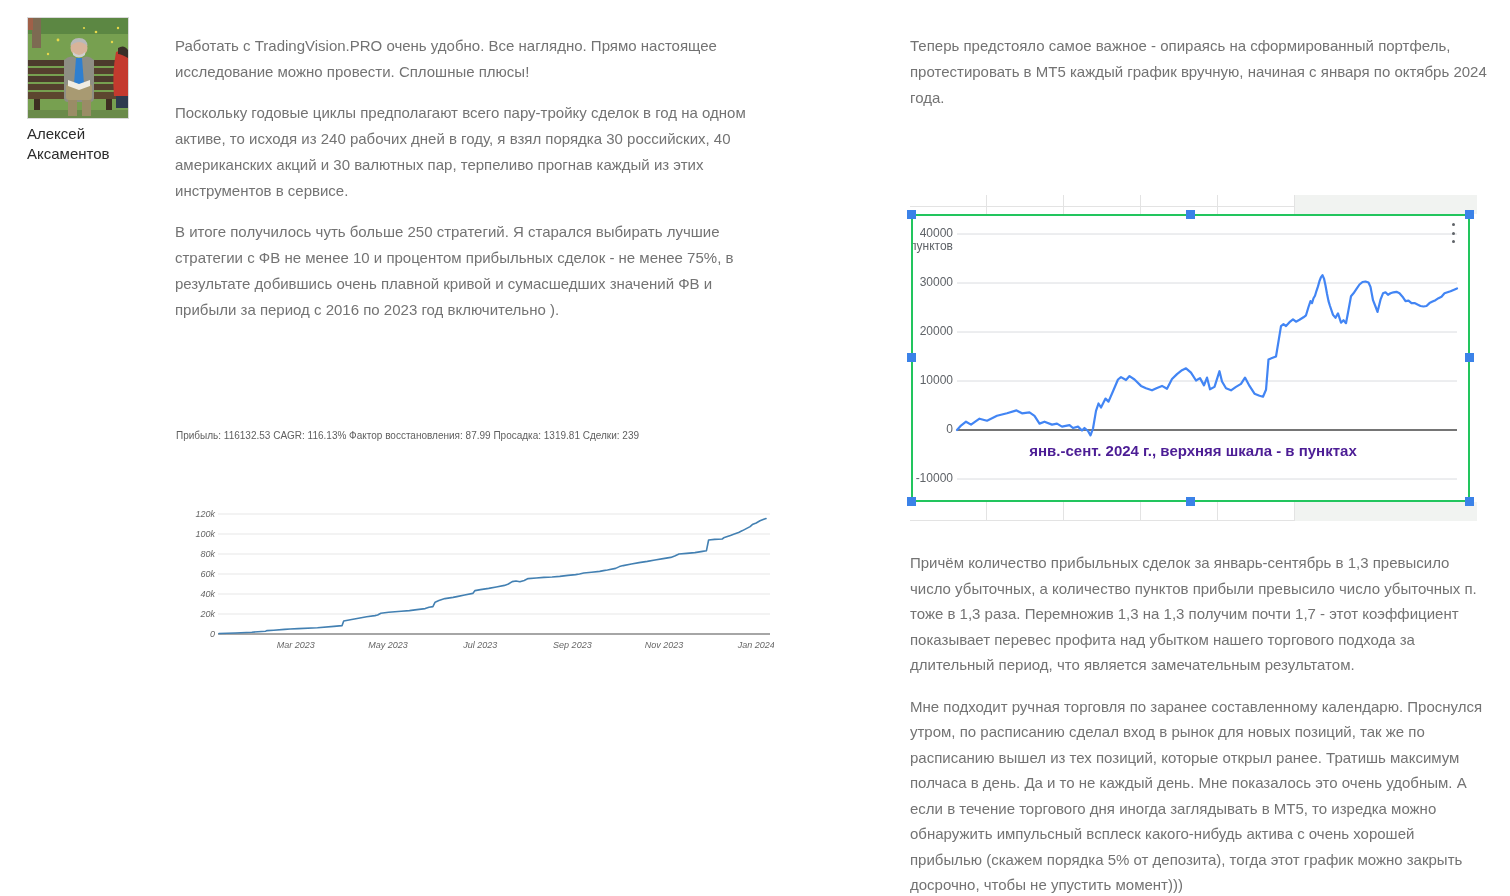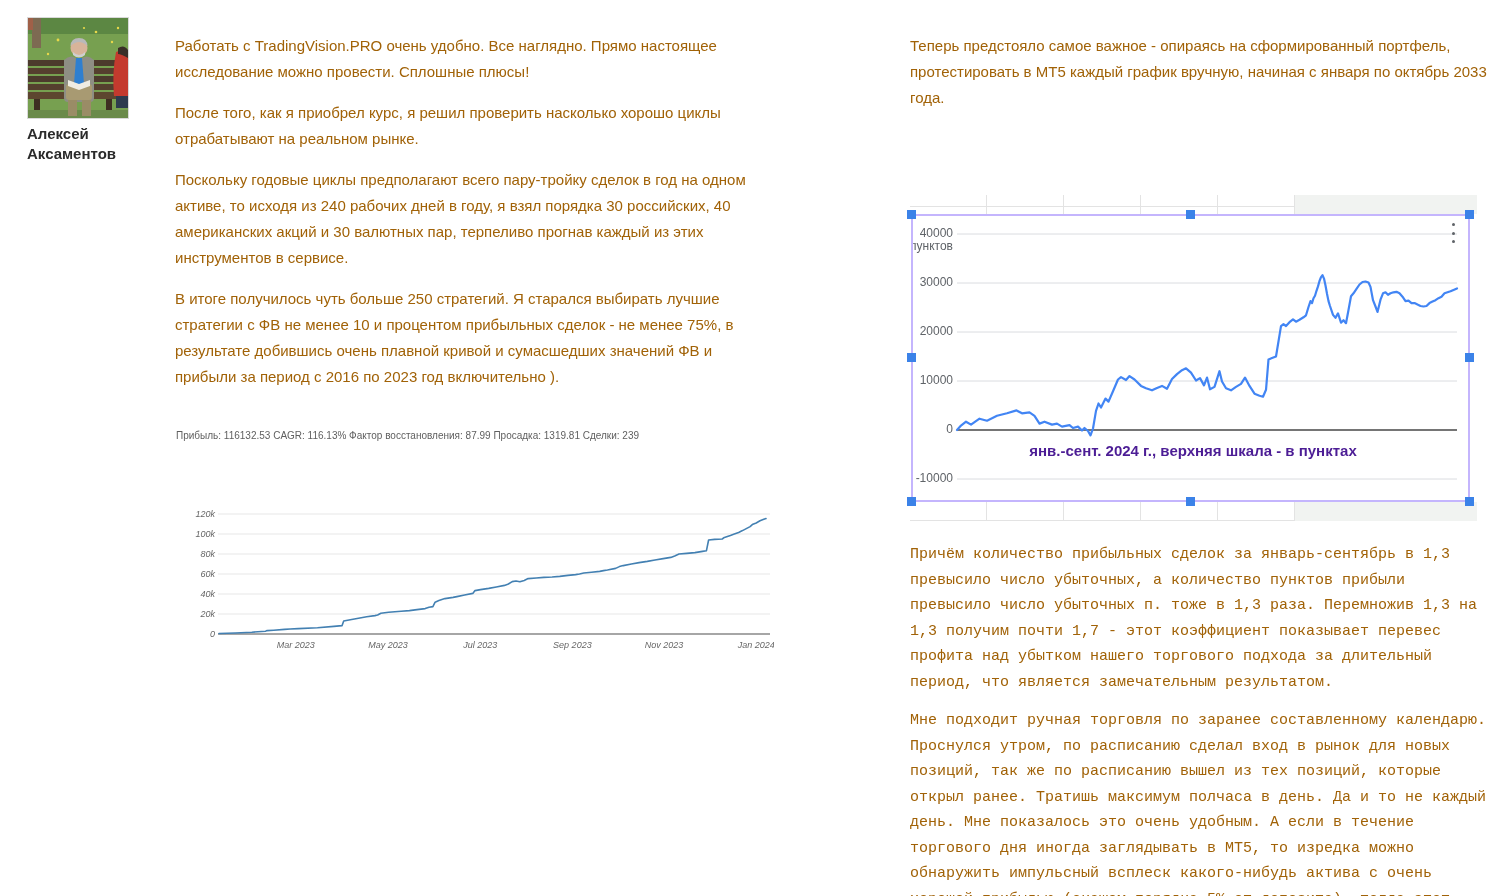--- a/index.html
+++ b/index.html
@@ -1,43 +1,43 @@
 <!DOCTYPE html>
 <html><head>
 <meta charset="utf-8">
 <style>
   html,body{margin:0;padding:0;background:#fff;}
   body{font-family:"Liberation Sans",sans-serif;color:#414141;}
   #page{position:relative;width:1510px;height:896px;background:#fff;overflow:hidden;}
 
   
   .avatar{position:absolute;left:27px;top:17px;width:100px;height:100px;border:1px solid #d9d9d9;background:#7ba05a;overflow:hidden;}
-  .author-name{position:absolute;left:27px;top:124px;width:130px;font-size:15px;font-weight:bold;color:#2b2b2b;line-height:1.35;}
+  .author-name{position:absolute;left:27px;top:124px;width:130px;font-size:15px;font-weight:normal;color:#2b2b2b;line-height:1.35;}
 
   
-  .textcol{position:absolute;font-size:15px;line-height:26px;color:#a16207;}
+  .textcol{position:absolute;font-size:15px;line-height:26px;color:#737373;}
   .textcol p{margin:0 0 15px 0;}
   #left-text{left:175px;top:33px;width:572px;}
   #right-text-top{left:910px;top:33px;width:578px;}
   #right-text-bottom{left:910px;top:534px;width:578px;line-height:25.5px;}
-  #right-text-bottom p{margin:8px 0 13px 0;font-family:Liberation Mono, monospace;}
+  #right-text-bottom p{margin:16px 0 13px 0;}
   .stats-line{position:absolute;left:176px;top:430px;width:580px;font-size:10px;color:#5f5f5f;}
 
   
   #left-chart{position:absolute;left:182px;top:497px;width:592px;height:160px;font-style:italic;}
 
   
   #sheet{position:absolute;left:910px;top:195px;width:567px;height:326px;background:#fff;
          background-image:repeating-linear-gradient(to right,transparent 0,transparent 76px,#e3e3e3 76px,#e3e3e3 77px);}
   .sheet-hline{position:absolute;height:1px;background:#e3e3e3;}
   .sheet-shade{position:absolute;left:385px;width:182px;background:#f1f3f1;}
 
   
   #chart-frame{position:absolute;left:911px;top:214px;width:559px;height:288px;background:#fff;
-               border:2px solid #c4b5fd;box-sizing:border-box;}
+               border:2px solid #22c55e;box-sizing:border-box;}
   .hd{position:absolute;width:9px;height:9px;background:#3b82e8;}
   .hd.nw{left:-6px;top:-6px;}  .hd.n{left:calc(50% - 5px);top:-6px;}  .hd.ne{right:-6px;top:-6px;}
   .hd.w{left:-6px;top:calc(50% - 5px);}  .hd.e{right:-6px;top:calc(50% - 5px);}
   .hd.sw{left:-6px;bottom:-6px;}  .hd.s{left:calc(50% - 5px);bottom:-6px;}  .hd.se{right:-6px;bottom:-6px;}
   .kebab{position:absolute;right:9px;top:7px;width:12px;height:20px;display:flex;flex-direction:column;
          align-items:center;justify-content:space-between;cursor:pointer;}
   .kebab i{width:3px;height:3px;border-radius:50%;background:#5f6368;}
   #right-annotation{position:absolute;left:90px;top:226px;width:380px;text-align:center;font-size:15px;font-weight:bold;}
   #svg-right{position:absolute;left:0;top:0;}
   svg text{font-family:"Liberation Sans",sans-serif;}
@@ -83,21 +83,20 @@
       <rect x="38" y="66" width="26" height="16" rx="3" fill="#a89a72"></rect>
       <rect x="40" y="82" width="9" height="16" fill="#9a8c66"></rect>
       <rect x="54" y="82" width="9" height="16" fill="#9a8c66"></rect>
       <path d="M40 62 L51 66 L62 62 L62 68 L51 72 L40 68 Z" fill="#efece2"></path>
     </svg>
   </div>
   <div class="author-name">Алексей Аксаментов</div>
 
   <div id="left-text" class="textcol">
       <p>Работать с TradingVision.PRO очень удобно. Все наглядно. Прямо настоящее исследование можно провести. Сплошные плюсы!</p>
-      <p>После того, как я приобрел курс, я решил проверить насколько хорошо циклы отрабатывают на реальном рынке.</p>
       <p>Поскольку годовые циклы предполагают всего пару-тройку сделок в год на одном активе, то исходя из 240 рабочих дней в году, я взял порядка 30 российских, 40 американских акций и 30 валютных пар, терпеливо прогнав каждый из этих инструментов в сервисе.</p>
       <p>В итоге получилось чуть больше 250 стратегий. Я старался выбирать лучшие стратегии с ФВ не менее 10 и процентом прибыльных сделок - не менее 75%, в результате добившись очень плавной кривой и сумасшедших значений ФВ и прибыли за период с 2016 по 2023 год включительно ).</p>
     </div>
 
   <div class="stats-line">Прибыль: 116132.53 CAGR: 116.13% Фактор восстановления: 87.99 Просадка: 1319.81 Сделки: 239</div>
 
   <div id="left-chart">
     <svg id="svg-left" width="592" height="160" viewBox="0 0 592 160">
         <line x1="36" y1="17" x2="588" y2="17" stroke="#e7e7e7" stroke-width="1"></line>
         <text x="33" y="20" font-size="9" fill="#666666" text-anchor="end">120k</text>
@@ -117,21 +116,21 @@
         <text x="206.016" y="151" font-size="9" fill="#666666" text-anchor="middle">May 2023</text>
         <text x="298.2" y="151" font-size="9" fill="#666666" text-anchor="middle">Jul 2023</text>
         <text x="390.384" y="151" font-size="9" fill="#666666" text-anchor="middle">Sep 2023</text>
         <text x="482.016" y="151" font-size="9" fill="#666666" text-anchor="middle">Nov 2023</text>
         <text x="574.1999999999999" y="151" font-size="9" fill="#666666" text-anchor="middle">Jan 2024</text>
         <polyline points="37.0,136.5 53.4,136.0 69.8,135.2 83.5,134.2 85.1,133.6 91.7,133.2 102.6,132.4 108.1,132.0 116.3,131.6 135.5,130.8 151.9,129.4 160.1,128.6 161.7,124.0 168.3,122.8 176.5,121.2 184.7,119.8 192.9,118.6 195.6,118.0 198.9,116.2 206.6,115.2 219.2,114.2 227.4,113.6 235.0,112.6 243.2,111.6 247.0,110.2 250.9,109.6 253.1,105.2 256.9,103.6 262.9,101.6 271.1,100.4 274.9,99.6 282.6,98.0 290.8,96.4 293.0,93.6 298.5,92.6 306.7,91.4 314.3,90.0 322.5,88.4 326.4,87.0 330.2,84.6 334.0,84.0 337.9,84.8 342.2,83.4 346.1,81.6 354.3,81.0 361.9,80.4 370.1,80.0 377.8,79.4 386.0,78.4 393.6,77.6 397.5,77.0 401.8,76.0 409.5,75.2 417.7,74.4 421.5,73.6 425.4,73.0 433.6,71.4 437.4,69.6 441.2,68.6 449.4,67.0 457.1,65.6 465.3,64.4 473.0,63.0 481.2,61.6 488.8,60.4 492.7,59.0 497.0,57.0 504.7,56.4 512.9,55.6 520.5,54.4 524.4,53.8 526.6,43.0 532.6,42.4 540.2,42.0 542.4,40.4 548.4,38.4 552.3,37.0 556.6,35.4 560.5,33.6 564.3,31.6 568.1,29.6 570.3,27.6 574.2,26.0 578.0,23.8 581.8,22.2 584.0,21.6" fill="none" stroke="#4380b2" stroke-width="1.6" stroke-linejoin="round" stroke-linecap="round"></polyline>
       </svg>
   </div>
 
   <div id="right-text-top" class="textcol">
-      <p>Теперь предстояло самое важное - опираясь на сформированный портфель, протестировать в МТ5 каждый график вручную, начиная с января по октябрь 2033 года.</p>
+      <p>Теперь предстояло самое важное - опираясь на сформированный портфель, протестировать в МТ5 каждый график вручную, начиная с января по октябрь 2024 года.</p>
     </div>
 
   <div id="sheet">
     <div class="sheet-hline" style="left:0;top:11px;width:385px;"></div>
     <div class="sheet-hline" style="left:0;top:325px;width:567px;"></div>
     <div class="sheet-shade" style="top:0;height:19px;"></div>
     <div class="sheet-shade" style="top:307px;height:19px;"></div>
   </div>
 
   <div id="chart-frame">

